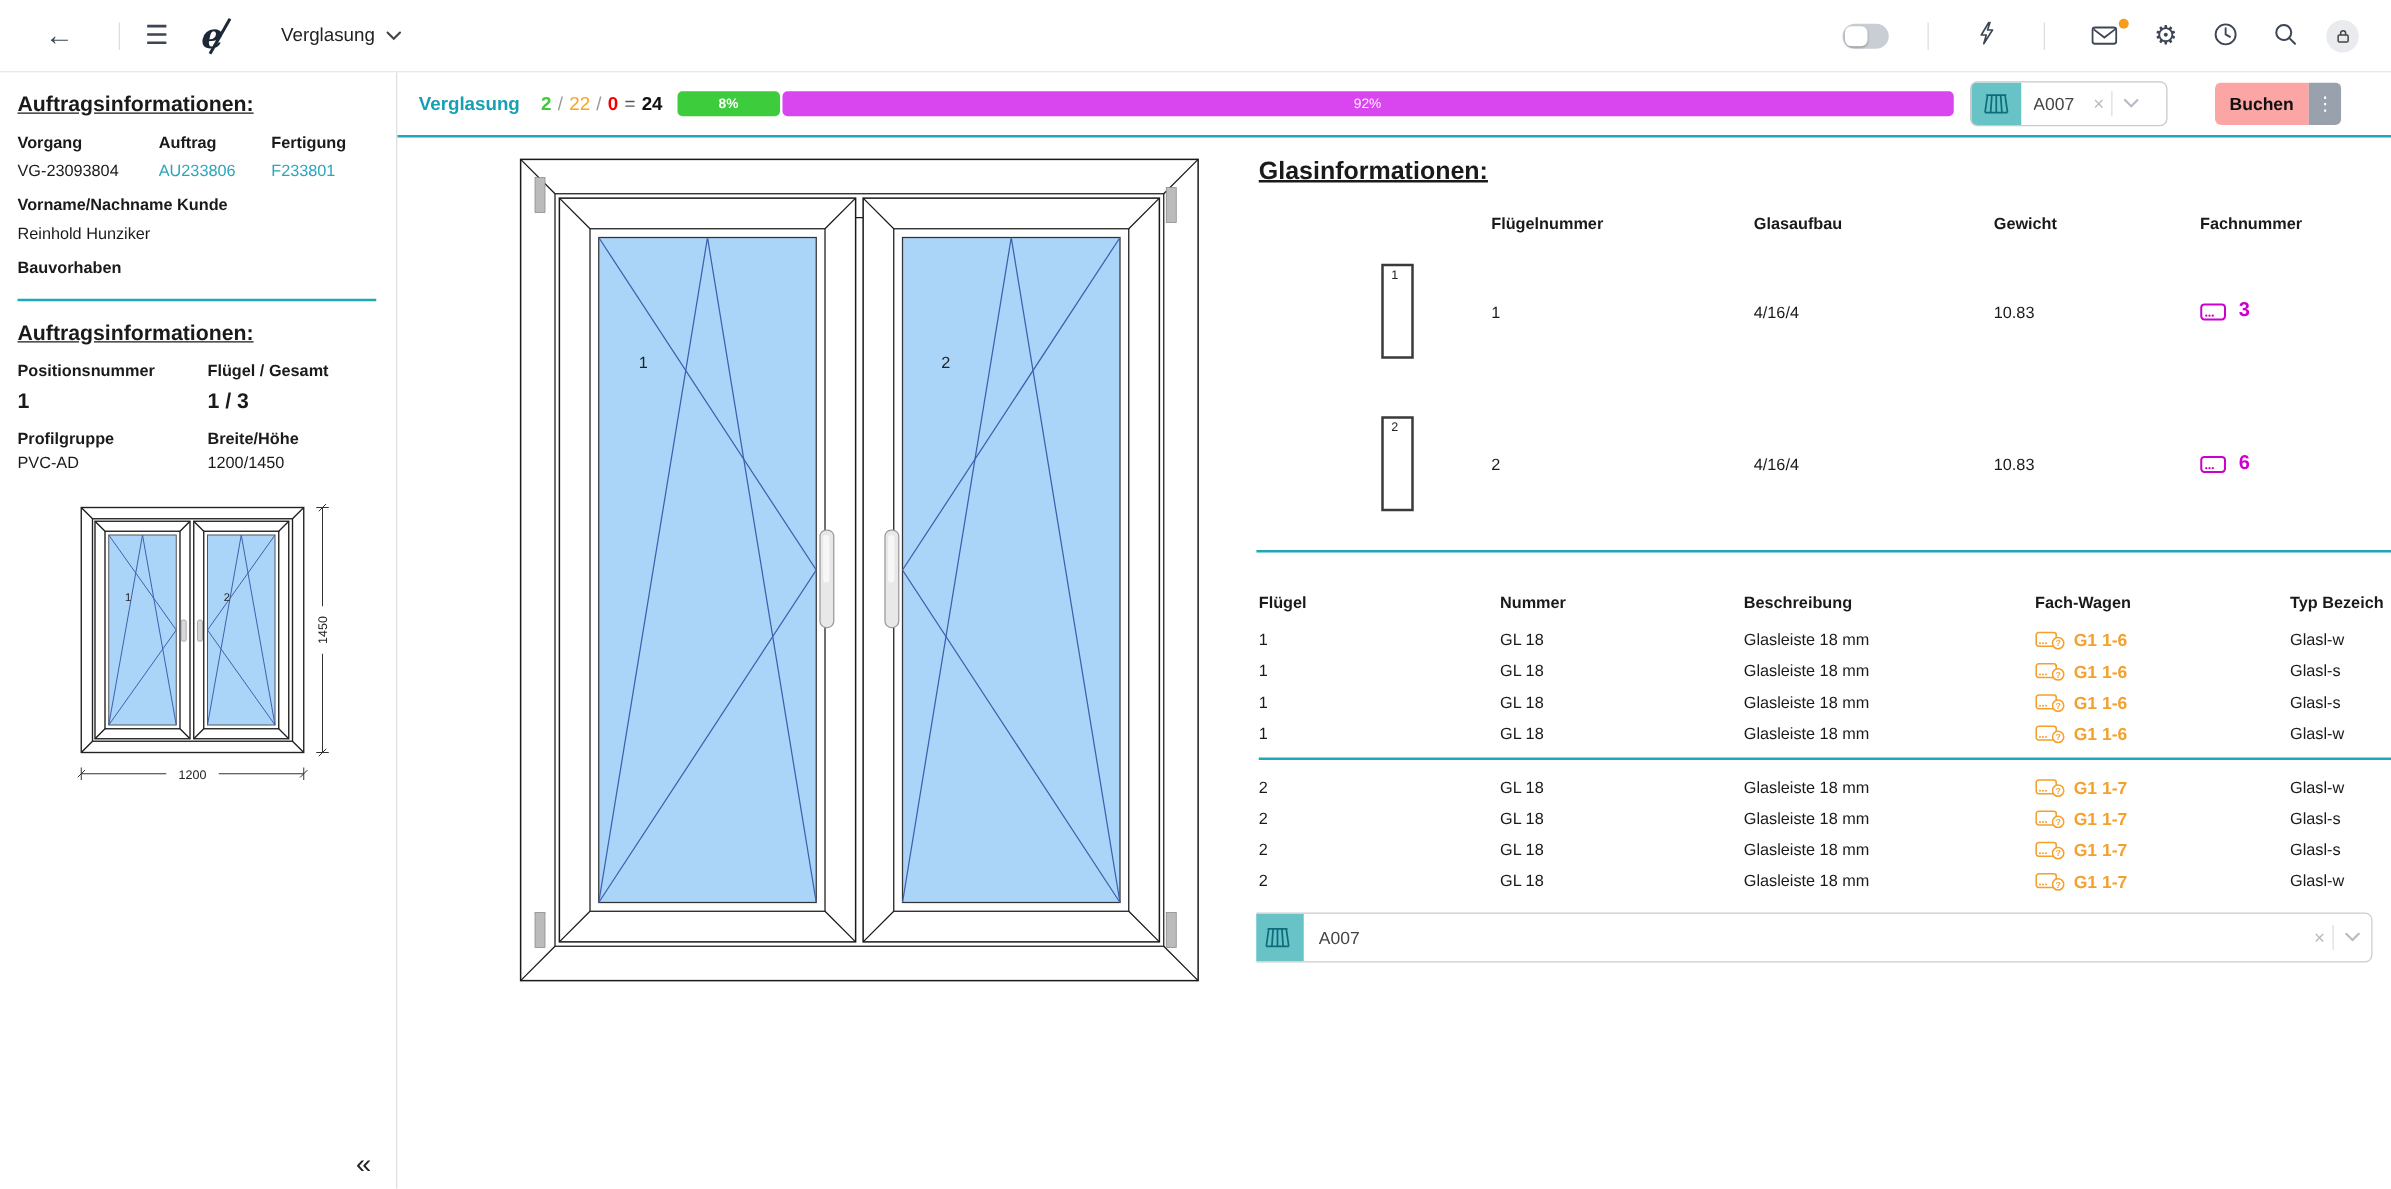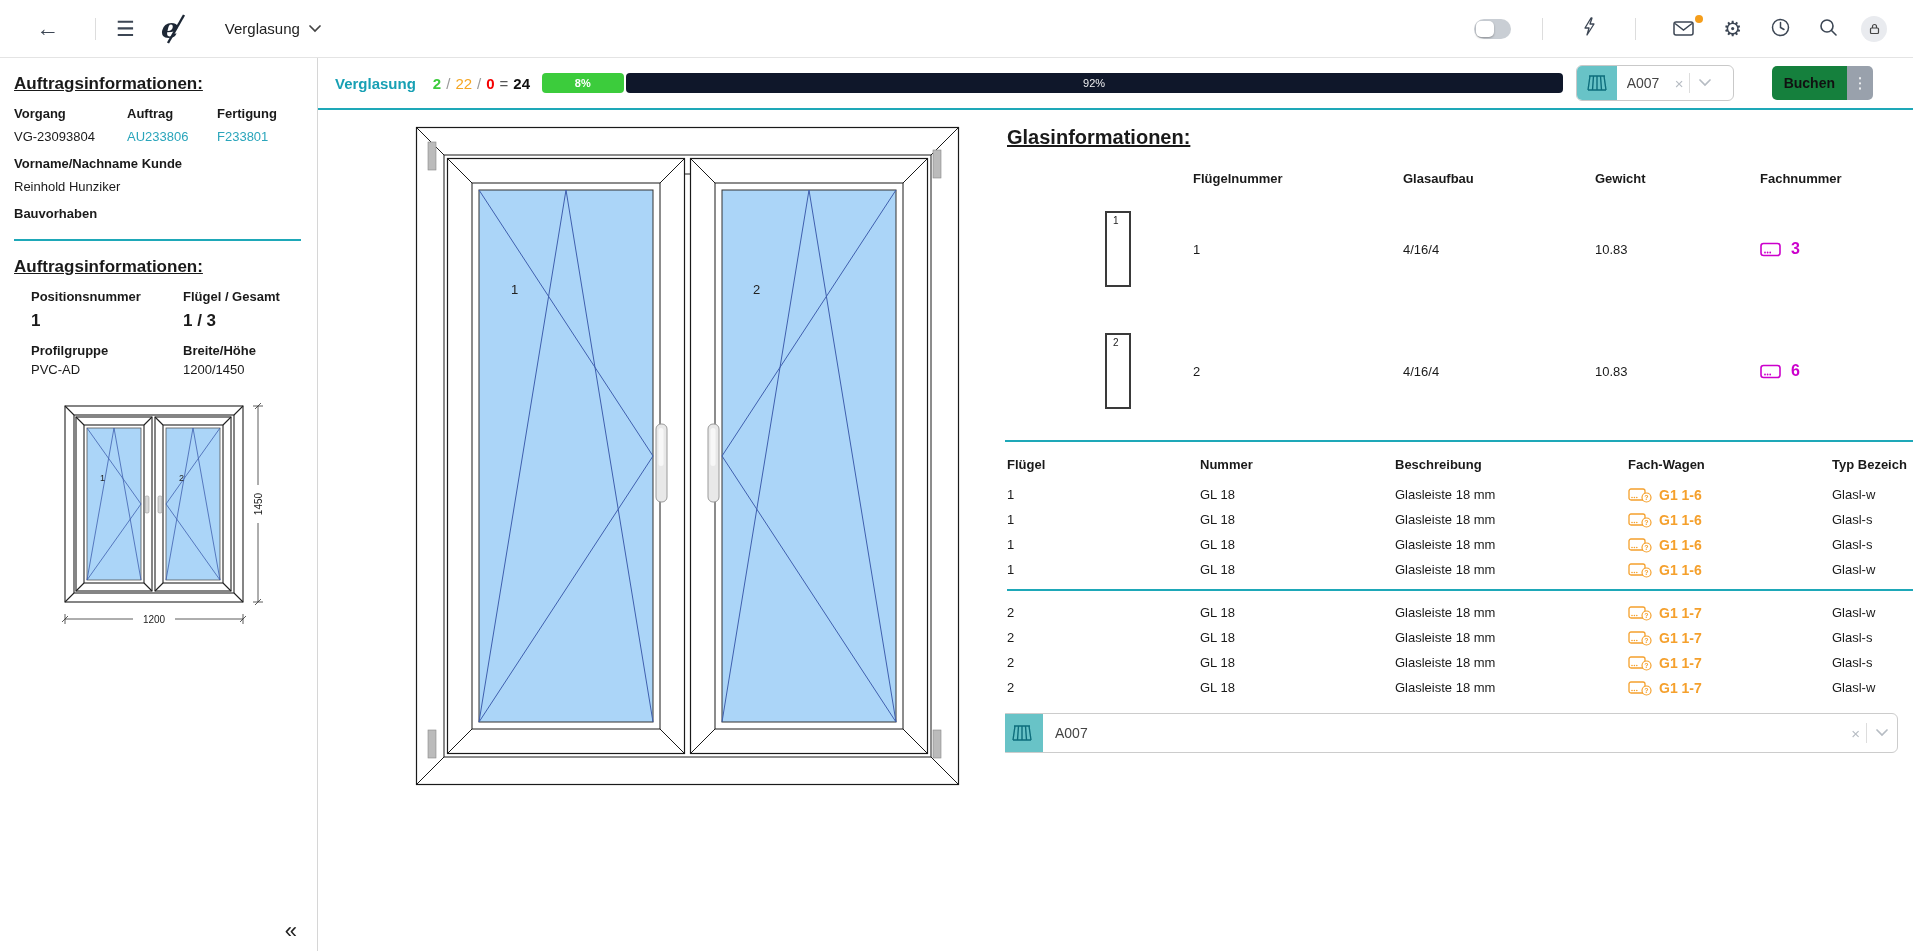--- a/index.html
+++ b/index.html
@@ -32,21 +32,21 @@
   
   .sidebar { position:absolute; top:58px; left:0; width:318px; height:893px;
              border-right:1px solid #d6d6d6; padding:16px 14px; background:#fff; }
   .sb-title { font-size:17px; font-weight:bold; text-decoration:underline; margin:0 0 12px; }
   .auftrag-grid { display:grid; grid-template-columns:113px 90px 1fr; row-gap:8px; font-size:13px; }
   .lbl { font-weight:bold; }
   .teal-link { color:#2aa5bb; cursor:pointer; }
   .kv { font-size:13px; margin-top:12px; }
   .kv .val { margin-top:8px; font-weight:normal; }
   .sb-hr { height:2px; background:#1ea8b8; border:none; margin:18px 2px 16px 0; }
-  .pos-grid { display:grid; grid-template-columns:152px 1fr; row-gap:4px; font-size:13px;margin-left:17px; }
+  .pos-grid { display:grid; grid-template-columns:152px 1fr; row-gap:4px; font-size:13px; }
   .big-val { font-size:17px; font-weight:bold; margin:3px 0 8px; }
   .thumb-wrap { margin:26px 0 0 48px; }
   .collapse-btn { position:absolute; right:14px; bottom:6px; font-size:22px; color:#222;
                   background:none; border:none; cursor:pointer; font-family:inherit; }
 
   
   .main { position:absolute; top:58px; left:318px; width:1595px; height:893px; background:#fff; }
   .main-header { height:52px; display:flex; align-items:center; padding:0 40px 0 17px;
                  border-bottom:2px solid #1ea8b8; }
   .mh-title { color:#17a0b4; font-weight:bold; font-size:15px; margin-right:17px; flex:none; }
@@ -54,52 +54,52 @@
   .c-green { color:#3ccc3c; font-weight:bold; }
   .c-orange { color:#f5a623; font-weight:normal; }
   .c-red { color:#f50000; font-weight:bold; }
   .c-sep { color:#999; }
   .c-eq { color:#555; }
   .c-total { color:#111; font-weight:bold; }
   .progress { flex:1; display:flex; gap:2px; height:20px; margin:0 13px 0 12px; }
   .seg { height:100%; display:flex; align-items:center; justify-content:center;
          font-size:11px; border-radius:4px; }
   .seg-0 { background:#3ccc3c; color:#fff; font-weight:bold; }
-  .seg-1 { background:#0f172a; color:rgba(255,255,255,.92); }
+  .seg-1 { background:#d946ef; color:rgba(255,255,255,.92); }
   .combo { width:158px; height:36px; border:1px solid #c9c9c9; border-radius:6px;
            display:flex; align-items:center; overflow:hidden; background:#fff; flex:none; }
   .combo-btn { width:40px; align-self:stretch; background:#68c3c7; display:flex; align-items:center;
                justify-content:center; border:none; cursor:pointer; flex:none; }
   .combo-input { border:none; outline:none; width:56px; padding:0 0 0 10px; font-size:14px;
                  color:#444; font-family:inherit; background:transparent; }
   .combo-x { color:#b6bcc3; font-size:15px; padding:0 6px 0 2px; background:none; border:none; cursor:pointer; }
   .combo-vr { width:1px; height:20px; background:#ddd; }
   .combo-chev { padding:0 9px; display:flex; background:none; border:none; cursor:pointer; }
   .buchen { margin-left:38px; display:flex; height:34px; border-radius:5px; overflow:hidden; flex:none; }
-  .buchen-label { background:#15803d; display:flex; align-items:center; padding:0 12px;
+  .buchen-label { background:#fca5a5; display:flex; align-items:center; padding:0 12px;
                   font-size:14px; font-weight:bold; color:#111; border:none; font-family:inherit; cursor:pointer; }
   .buchen-more { width:26px; background:#99a1ac; color:#fff; display:flex; align-items:center;
                  justify-content:center; font-size:15px; border:none; cursor:pointer; }
 
   .drawing-wrap { position:absolute; top:52px; left:0; width:687px; height:841px; }
   .drawing-svg { position:absolute; top:16px; left:97px; }
 
   
   .right-panel { position:absolute; top:52px; left:687px; right:0; bottom:0; overflow:hidden; }
   .rp-title { font-size:20px; font-weight:bold; text-decoration:underline; margin:16px 0 0 2px; }
   .gi-grid { display:grid; grid-template-columns:88px 210px 192px 165px 1fr;
              padding-left:100px; margin-top:22px; font-size:13px; }
   .gi-head { font-weight:bold; padding-bottom:2px; }
   .gi-cell { height:122px; display:flex; align-items:center; }
   .gthumb { width:26px; height:76px; border:2px solid #3a3a3a; background:#fff;
             font-size:10px; padding:2px 0 0 6px; color:#222; }
   .fach { display:flex; align-items:center; gap:9px; color:#cc00cc; font-weight:bold; font-size:16px; cursor:pointer; }
   .rp-divider { height:2px; background:#1ea8b8; margin-top:8px; }
   .gl-grid { display:grid; grid-template-columns:193px 195px 233px 204px 1fr;
-             padding-left:2px; margin-top:15px; font-size:13px; }
+             padding-left:2px; margin-top:32px; font-size:13px; }
   .gl-head { font-weight:bold; padding-bottom:10px; }
   .gl-cell { height:25px; display:flex; align-items:center; white-space:nowrap; }
   .wagen { color:#f5a02c; font-weight:bold; font-size:14px; display:flex; align-items:center;
            gap:7px; cursor:pointer; }
   .gl-divider { grid-column:1 / -1; height:2px; background:#1ea8b8; margin:7px 0 9px; }
   .bottom-combo { margin:13px 0 0 -5px; width:898px; height:40px; border:1px solid #ccc;
                   border-radius:6px; display:flex; align-items:center; background:#fff; overflow:hidden; }
   .bc-btn { width:42px; align-self:stretch; background:#68c3c7; border:none; display:flex;
             align-items:center; justify-content:center; cursor:pointer; flex:none; }
   .bc-input { flex:1; border:none; outline:none; font-size:14px; color:#444; padding-left:12px;

